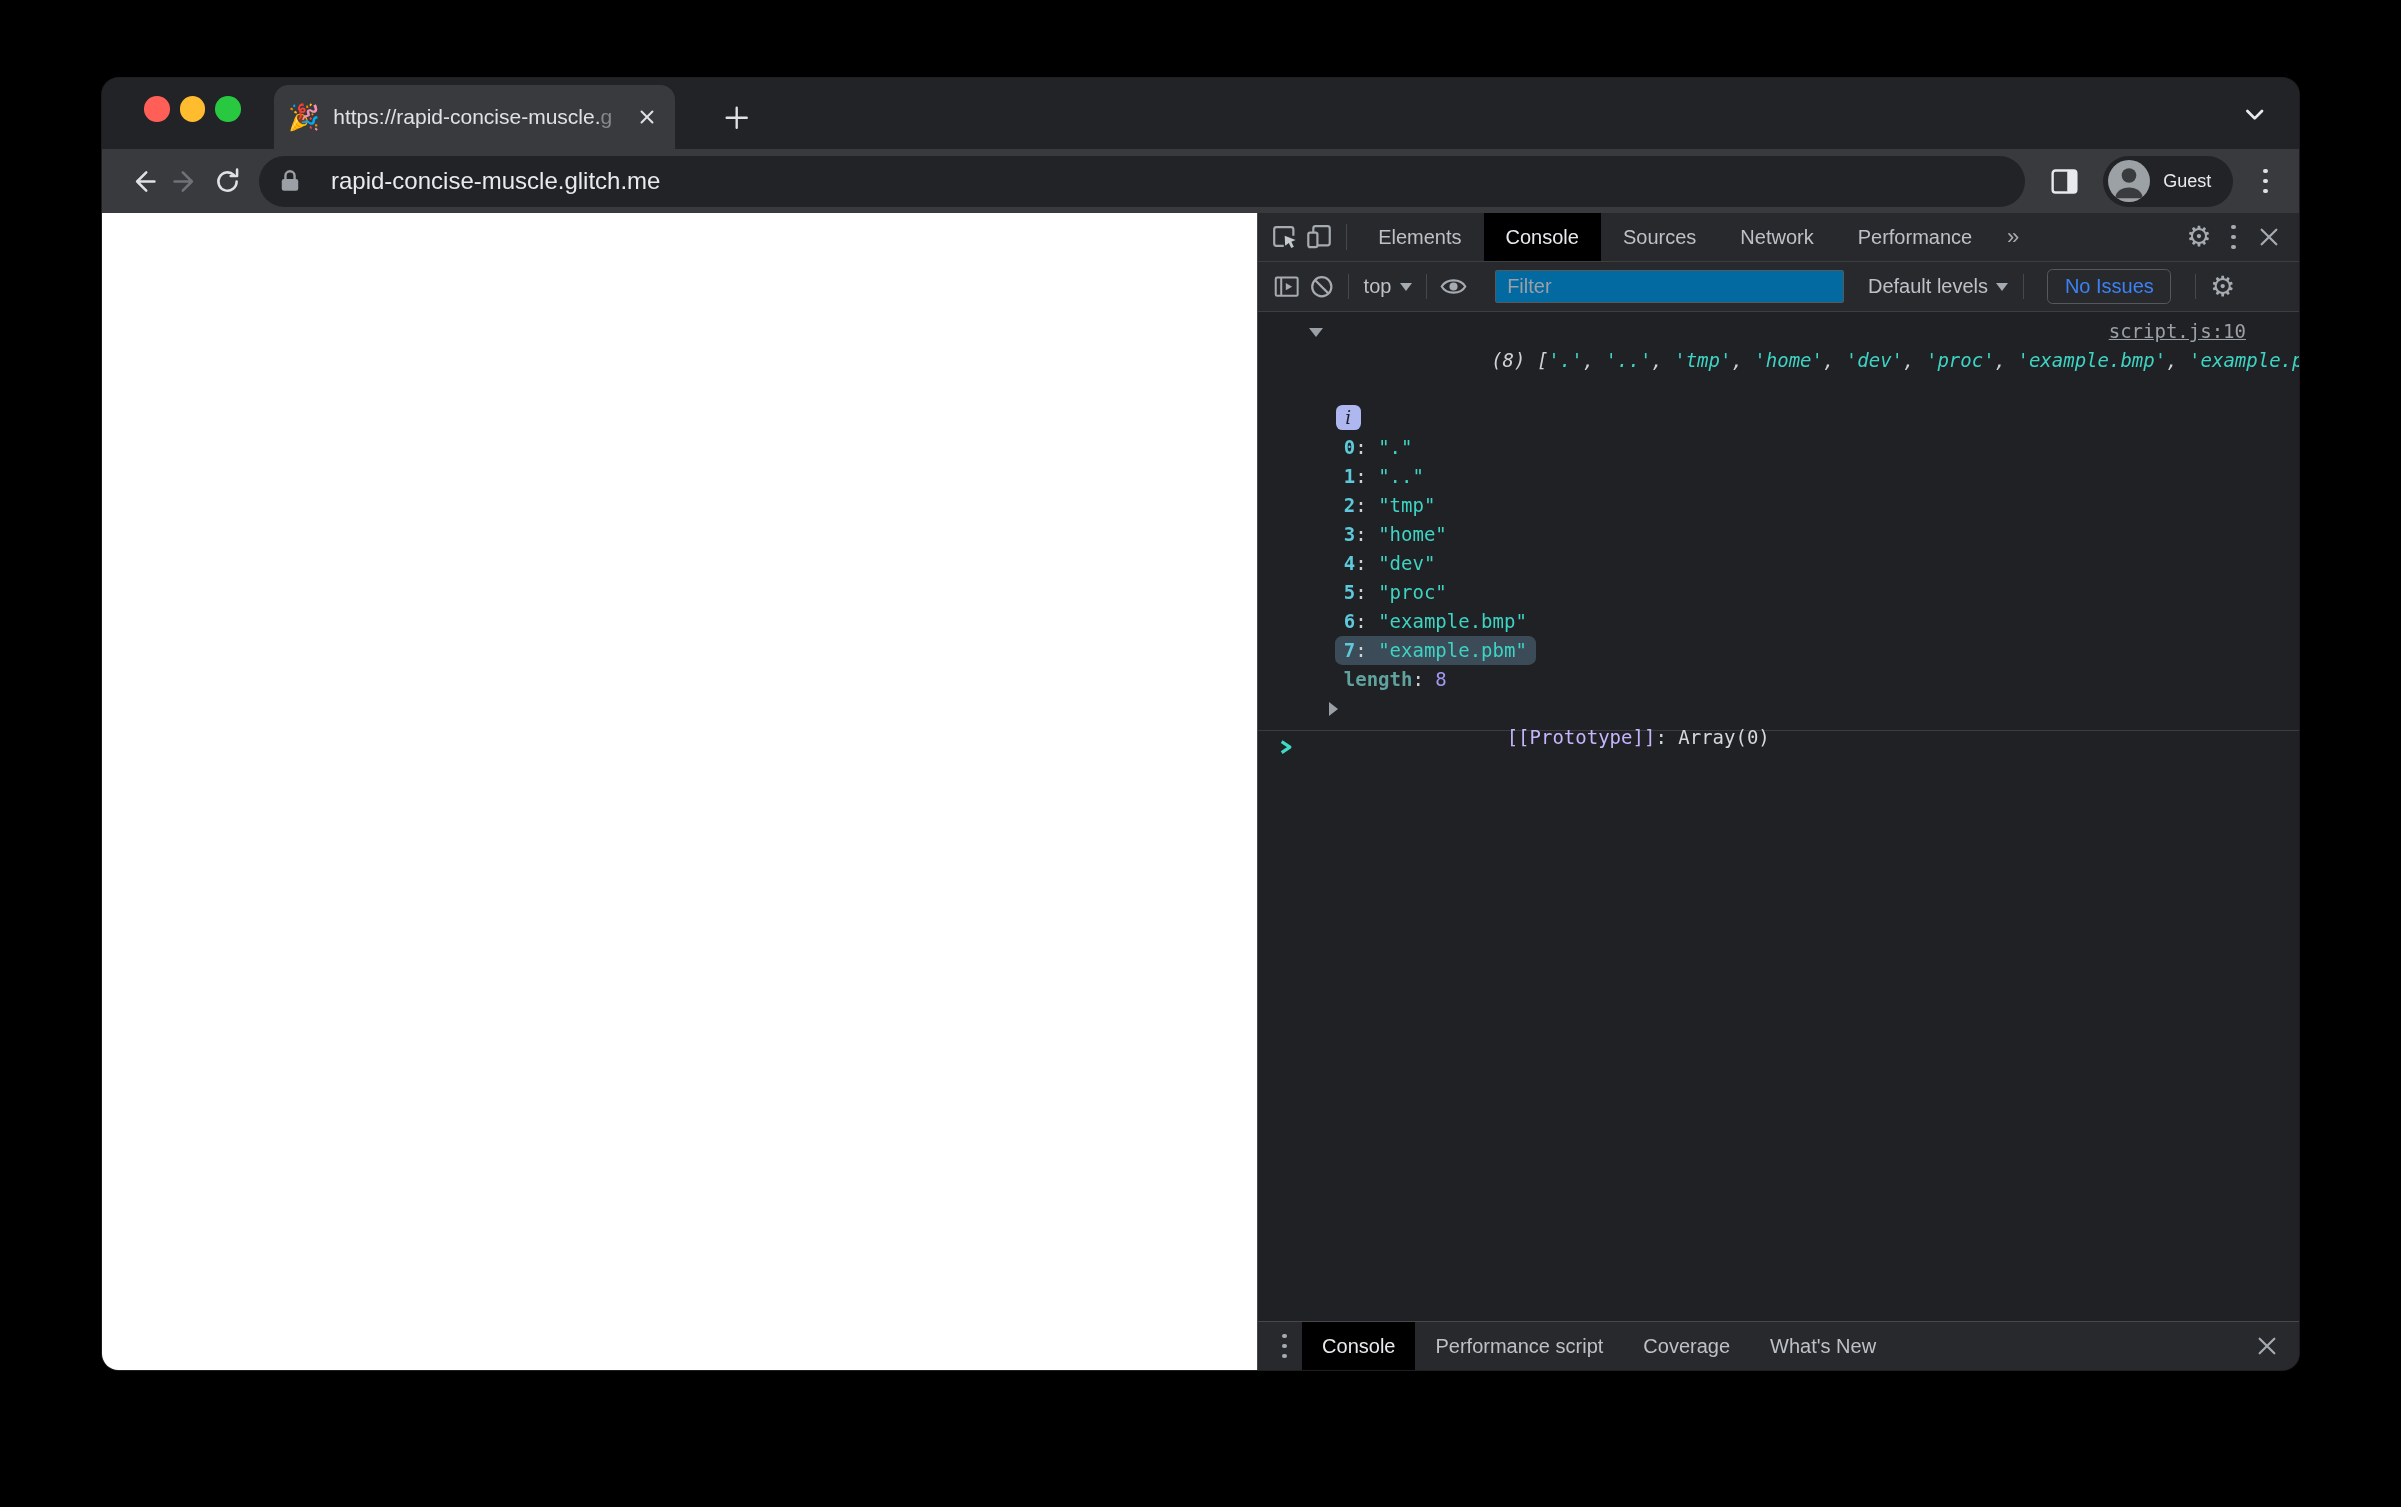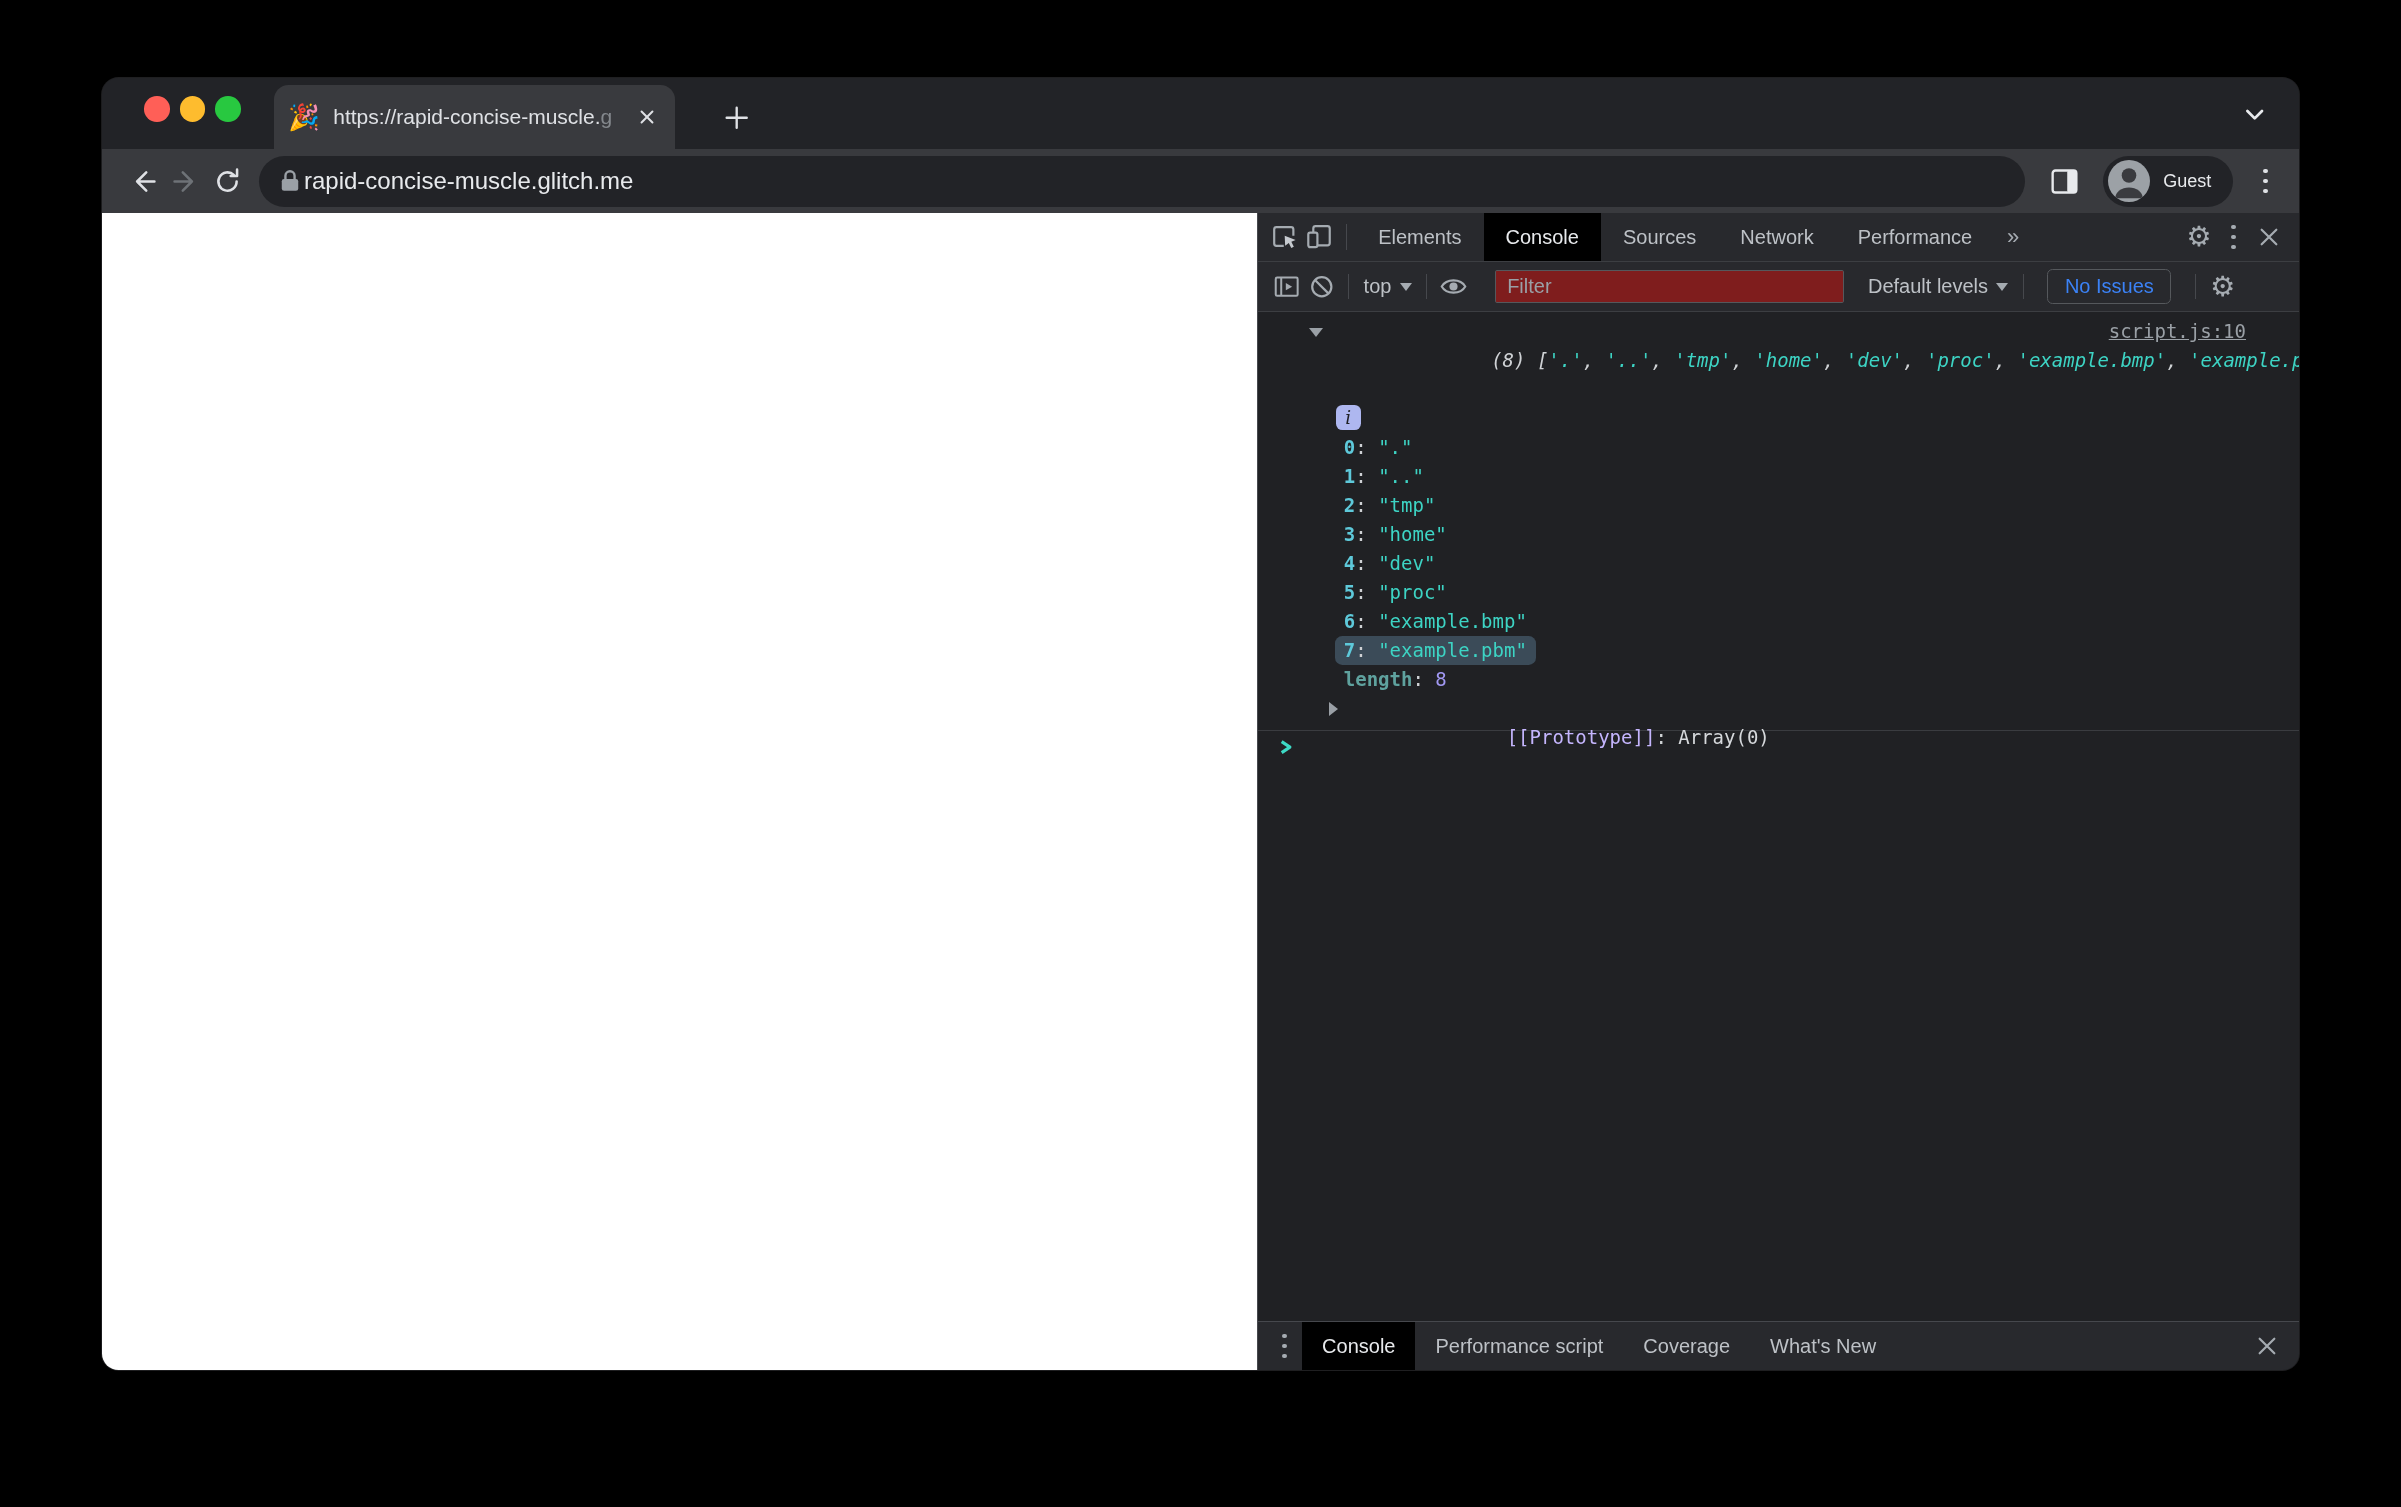--- a/index.html
+++ b/index.html
@@ -24,21 +24,21 @@
   .tab-title{font-size:21px;color:#dfe1e5;white-space:nowrap;overflow:hidden;}
   .tab-title .faded{color:#84888d;}
   .tab-close{margin-left:auto;display:flex;align-items:center;justify-content:center;width:27.4px;height:27.4px;}
   .newtab{position:absolute;left:615px;top:20px;width:40px;height:40px;display:flex;align-items:center;justify-content:center;}
   .strip-chevron{position:absolute;right:27.4px;top:20px;width:33px;height:33px;display:flex;align-items:center;justify-content:center;}
 
   
   .toolbar{height:64px;background:#393a3e;display:flex;align-items:center;padding:0 20px;flex:0 0 auto;}
   .nav-btn{width:42px;height:42px;display:flex;align-items:center;justify-content:center;flex:0 0 auto;}
   .omnibox{flex:1;height:51px;border-radius:25.6px;background:#222327;margin:0 20px 0 11px;
-           display:flex;align-items:center;padding:0 20px;box-sizing:border-box;gap:3px;min-width:0;}
+           display:flex;align-items:center;padding:0 20px;box-sizing:border-box;gap:30px;min-width:0;}
   .url-text{font-size:24px;color:#e8eaed;white-space:nowrap;overflow:hidden;}
   .sidepanel-btn{width:40px;height:40px;display:flex;align-items:center;justify-content:center;flex:0 0 auto;}
   .guest-pill{height:51px;border-radius:25.6px;background:#222327;display:flex;align-items:center;
               padding:0 22px 0 5.5px;gap:12.8px;margin:0 18.3px;flex:0 0 auto;}
   .avatar{width:42px;height:42px;border-radius:50%;background:#9ca1a6;display:flex;align-items:flex-end;justify-content:center;overflow:hidden;}
   .guest-label{font-size:18px;color:#e8eaed;}
   .kebab{display:flex;flex-direction:column;gap:5.5px;align-items:center;justify-content:center;width:27.4px;height:40px;flex:0 0 auto;}
   .kebab i{width:4.6px;height:4.6px;border-radius:50%;background:#dfe1e5;display:block;}
 
   
@@ -54,21 +54,21 @@
   .icon-btn{width:35px;height:35px;display:flex;align-items:center;justify-content:center;flex:0 0 auto;color:#a5abb1;}
   .vdiv{width:0.9px;height:25.6px;background:#46484d;margin:0 9.1px;flex:0 0 auto;}
   .dt-tab{height:100%;display:flex;align-items:center;padding:0 22px;color:#bdc1c6;flex:0 0 auto;}
   .dt-tab.active{background:#000000;color:#e8eaed;}
   .more-tabs{padding:0 12.8px;color:#a5abb1;font-size:22px;flex:0 0 auto;}
   .spacer{flex:1;min-width:9.1px;}
   .gear{font-family:"DejaVu Sans",sans-serif;font-size:28px;color:#a5abb1;line-height:1;}
   .dropdown{display:flex;align-items:center;gap:8.2px;color:#bdc1c6;padding:0 5.5px;flex:0 0 auto;}
   .caret{width:0;height:0;border-left:6.4px solid transparent;border-right:6.4px solid transparent;
          border-top:8.2px solid #a5abb1;}
-  .filter-input{width:349px;height:33px;background:#7f1d1d;border:0.9px solid #55585c;color:#e8eaed;
+  .filter-input{width:349px;height:33px;background:#0369a1;border:0.9px solid #55585c;color:#e8eaed;
                 font-size:20px;font-family:"Liberation Sans",sans-serif;padding:0 11px;margin:0 18.3px 0 24px;
                 box-sizing:border-box;border-radius:1.8px;flex:0 0 auto;}
   .filter-input::placeholder{color:#9aa0a6;}
   .chip-btn{border:0.9px solid #55585c;border-radius:5.5px;height:33px;display:flex;align-items:center;
             padding:0 16.5px;color:#3b82f6;margin:0 14.6px;flex:0 0 auto;}
 
   
   .console-area{flex:1;min-height:0;font-family:"DejaVu Sans Mono",monospace;font-size:19px;
                 color:#d0d3d6;position:relative;overflow:hidden;display:flex;flex-direction:column;}
   .msg{position:relative;padding:7.3px 53px 7.3px 73px;border-bottom:0.9px solid #3a3c40;flex:0 0 auto;}

